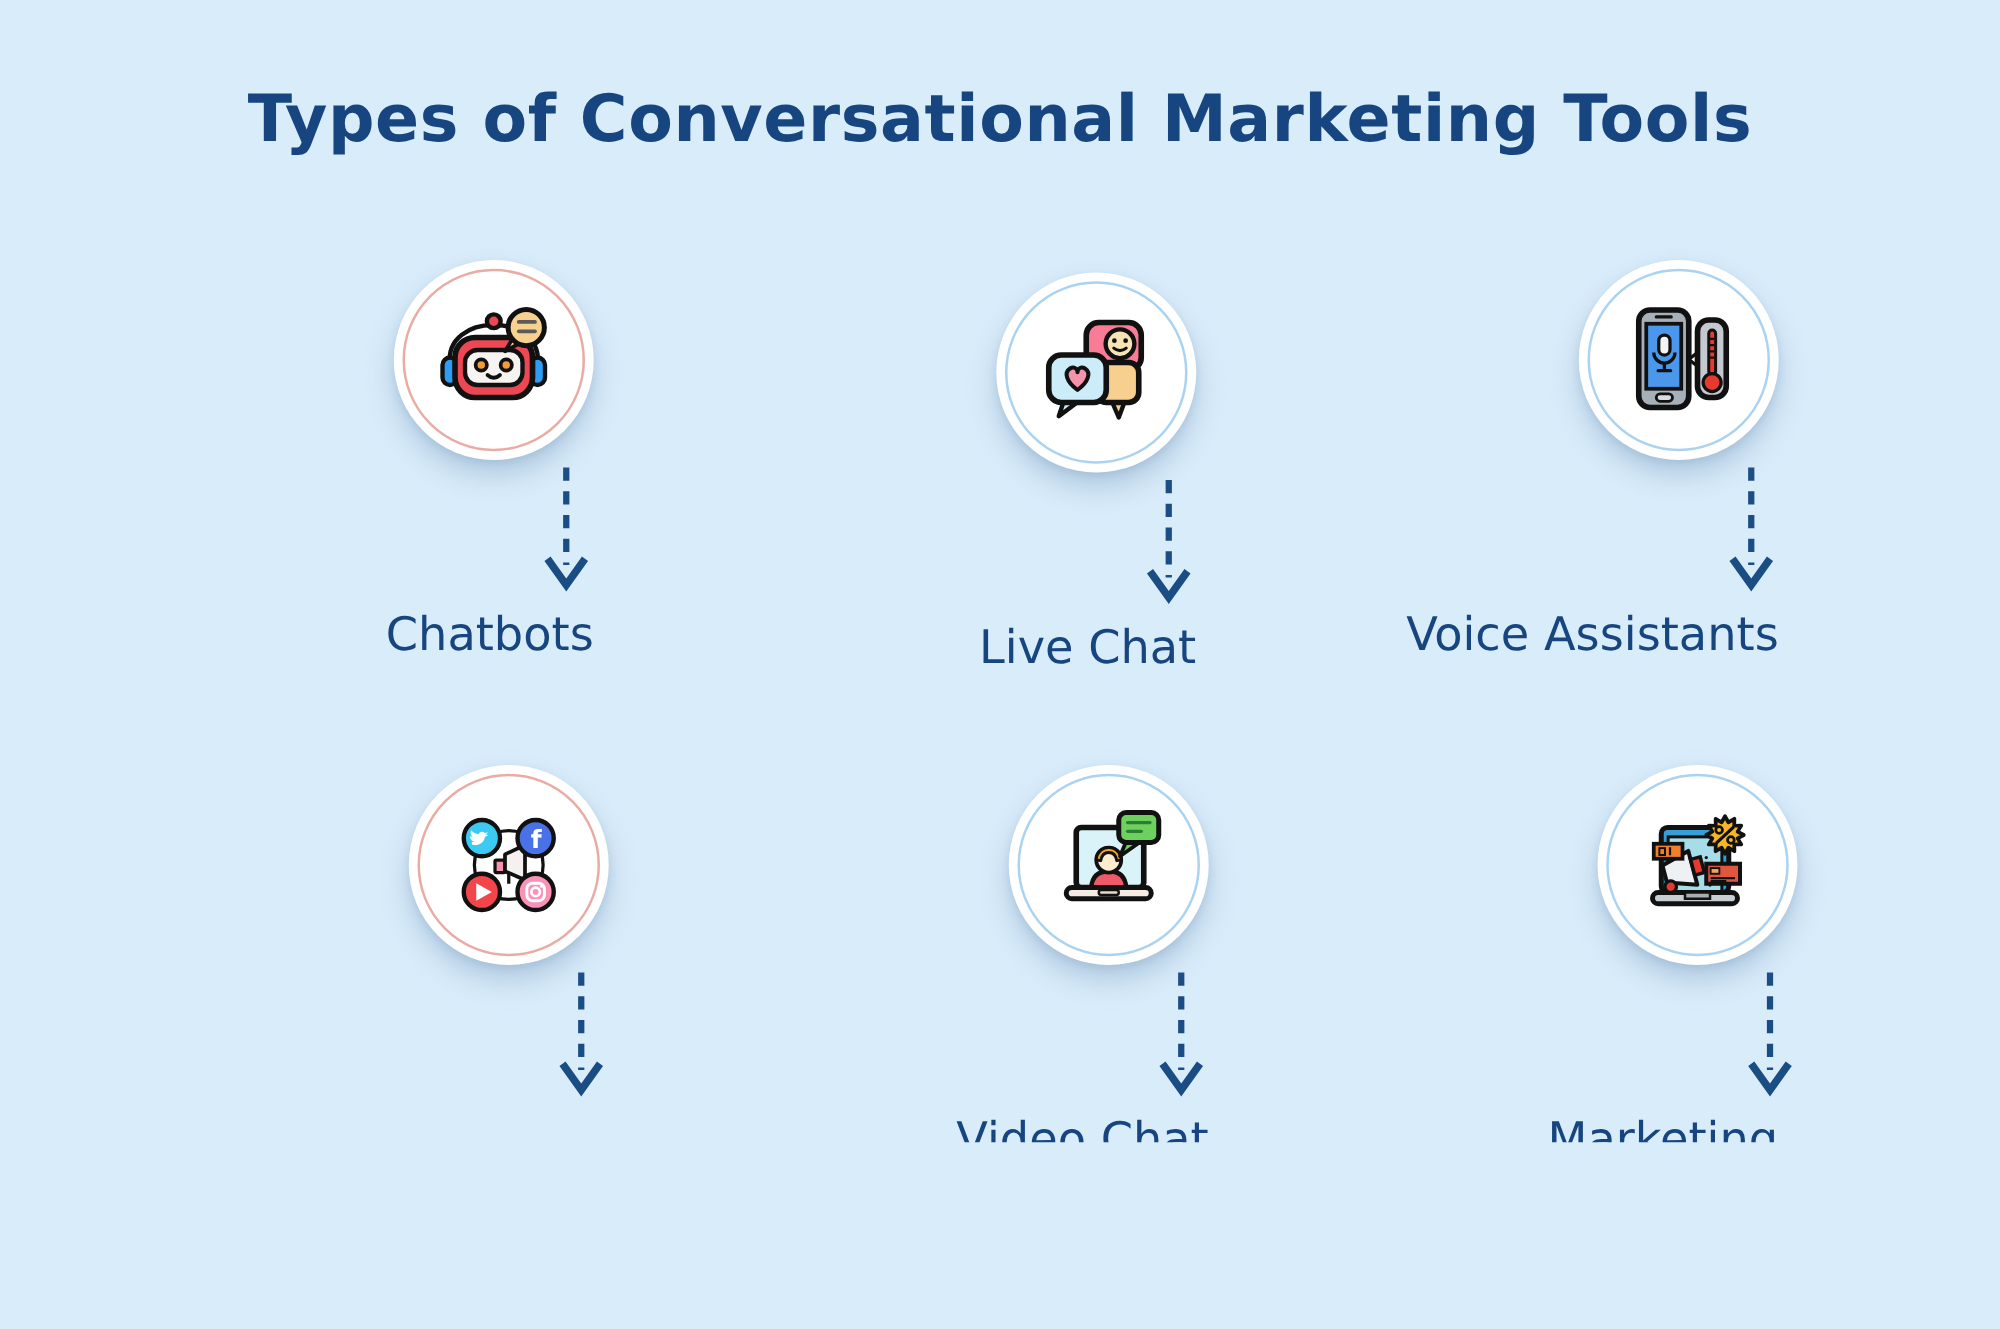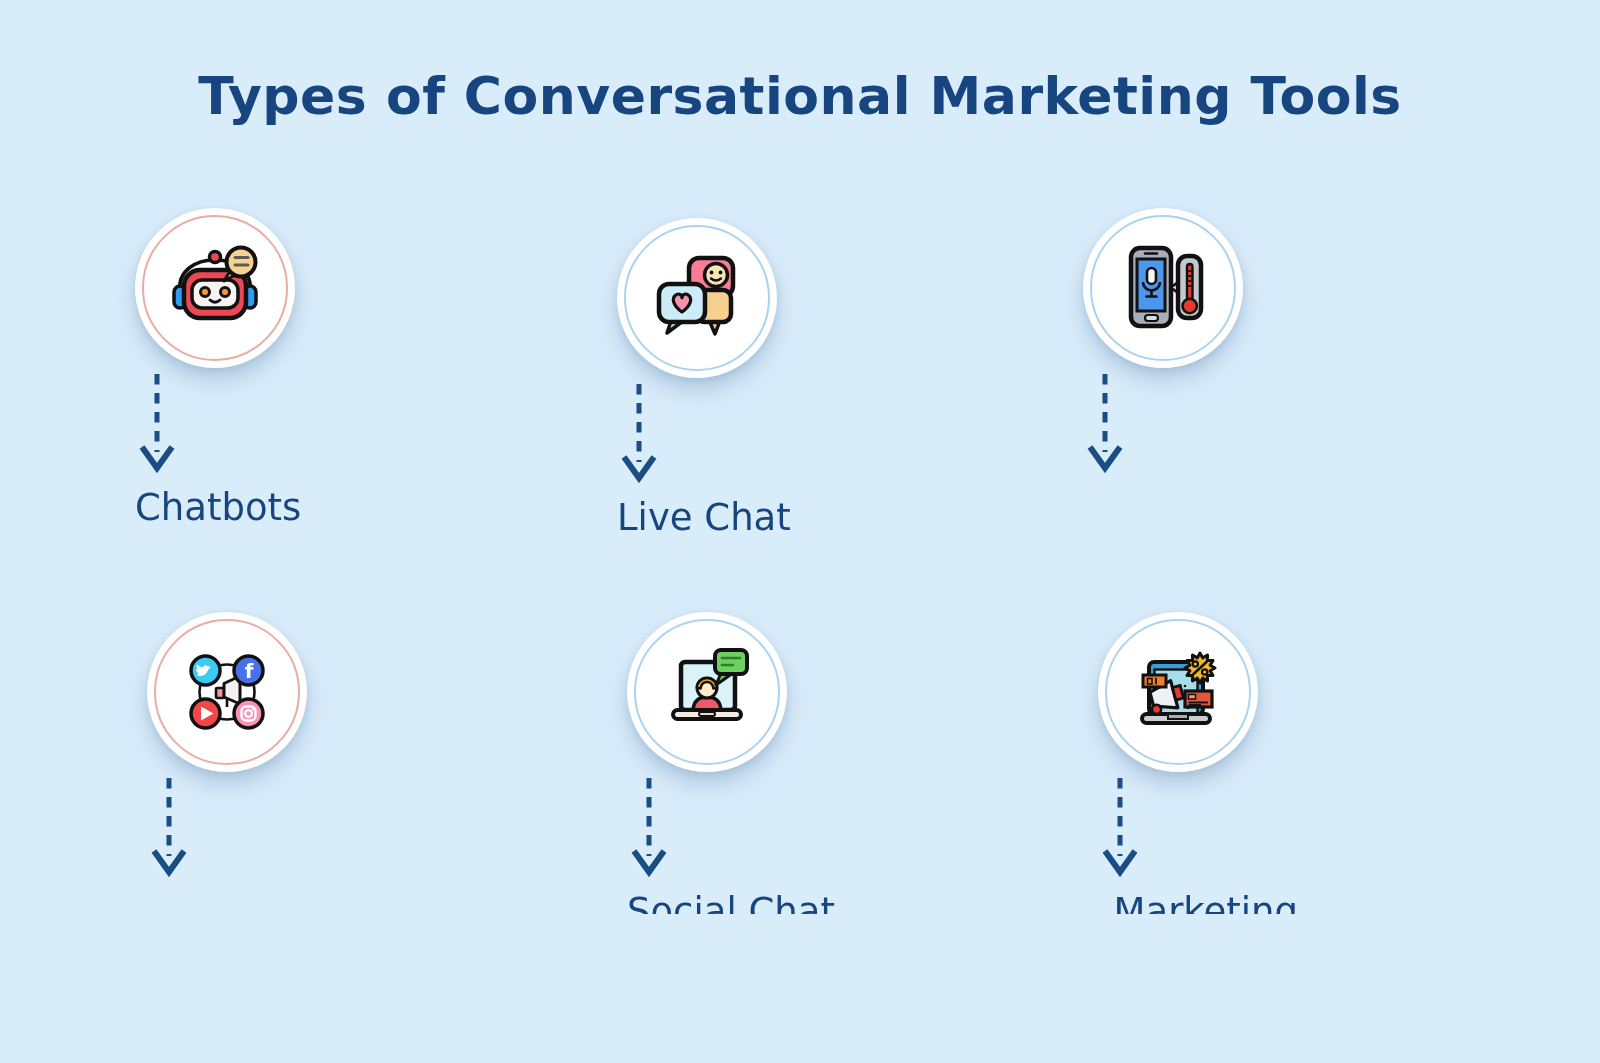--- a/index.html
+++ b/index.html
@@ -6,21 +6,21 @@
   .canvas{
     position:relative;width:1600px;height:914px;overflow:hidden;
     background:var(--bg,#d9ecfa);
     font-family:"DejaVu Sans","Liberation Sans",sans-serif;
   }
   .title{
     position:absolute;top:66px;left:0;width:100%;
     text-align:center;font-size:52px;font-weight:bold;
     color:var(--navy,#17457f);letter-spacing:.5px;
   }
-  .item{position:absolute;width:340px;display:flex;flex-direction:column;align-items:flex-start;}
+  .item{position:absolute;width:340px;display:flex;flex-direction:column;align-items:flex-end;}
   .circle{
     width:160px;height:160px;border-radius:50%;background:#fff;position:relative;
     display:flex;align-items:center;justify-content:center;
     box-shadow:0 12px 22px rgba(126,160,194,.45),0 3px 6px rgba(126,160,194,.25);
   }
   .circle::after{
     content:"";position:absolute;inset:7px;border-radius:50%;
     border:2.5px solid var(--ring,#a9d3f1);pointer-events:none;
   }
   .arrow{margin-top:4px;color:var(--arrow,#1b4d85);}
@@ -110,20 +110,21 @@
         <line x1="73" y1="36" x2="76.5" y2="36" stroke="#111" stroke-width="1.8"></line>
         <line x1="73" y1="41" x2="76.5" y2="41" stroke="#111" stroke-width="1.8"></line>
         <line x1="73" y1="46" x2="76.5" y2="46" stroke="#111" stroke-width="1.8"></line>
         <circle cx="74.7" cy="66" r="7.2" fill="#e63a2e" stroke="#111" stroke-width="2.6"></circle>
       </svg>
     </div>
     <svg class="arrow" width="44" height="106" viewBox="0 0 44 106">
       <line x1="22" y1="2" x2="22" y2="80" stroke="currentColor" stroke-width="5" stroke-dasharray="10.5 8.5"></line>
       <polyline points="7,75 22,96 37,75" fill="none" stroke="currentColor" stroke-width="6"></polyline>
     </svg>
+    <div class="label">Voice Assistants</div>
   </div>
 
   <div class="item" id="item-3" style="--ring: #e9aca4;">
     <div class="circle" style="background: rgb(255, 255, 255);">
       <svg width="96" height="96" viewBox="0 0 96 96">
         <circle cx="48" cy="48" r="27.5" fill="none" stroke="#111" stroke-width="2.6"></circle>
         <line x1="48" y1="53" x2="48" y2="63" stroke="#111" stroke-width="2.6"></line>
         <rect x="37" y="44" width="8" height="10" rx="1" fill="#f592ae" stroke="#111" stroke-width="2.6"></rect>
         <path d="M45,39.5 L61,32 L61,60 L45,53 Z" fill="#f5f1ee" stroke="#111" stroke-width="3" stroke-linejoin="round"></path>
         <g>
@@ -164,21 +165,21 @@
         <line x1="63" y1="14" x2="81" y2="14" stroke="#2e7d32" stroke-width="2.6" stroke-linecap="round"></line>
         <line x1="63" y1="21" x2="74" y2="21" stroke="#2e7d32" stroke-width="2.6" stroke-linecap="round"></line>
         <rect x="14" y="66" width="68" height="9" rx="4.5" fill="#f4ece2" stroke="#111" stroke-width="4"></rect>
         <rect x="40" y="68" width="16" height="4" rx="2" fill="#e6dbc9" stroke="#111" stroke-width="2"></rect>
       </svg>
     </div>
     <svg class="arrow" width="44" height="106" viewBox="0 0 44 106">
       <line x1="22" y1="2" x2="22" y2="80" stroke="currentColor" stroke-width="5" stroke-dasharray="10.5 8.5"></line>
       <polyline points="7,75 22,96 37,75" fill="none" stroke="currentColor" stroke-width="6"></polyline>
     </svg>
-    <div class="label">Social Chat</div>
+    <div class="label">Video Chat</div>
   </div>
 
   <div class="item" id="item-5" style="--ring: #a9d3f1;">
     <div class="circle" style="background: rgb(255, 255, 255);">
       <svg width="96" height="96" viewBox="0 0 96 96">
         <rect x="19" y="18" width="54" height="52" rx="5" fill="#36a0d6" stroke="#111" stroke-width="4"></rect>
         <rect x="24.5" y="25.5" width="43" height="44.5" fill="#a6dde9" stroke="#111" stroke-width="2.4"></rect>
         <rect x="12" y="70" width="68" height="9" rx="4.5" fill="#c9ced3" stroke="#111" stroke-width="4"></rect>
         <rect x="38" y="70" width="20" height="5" fill="#a8adb2" stroke="#111" stroke-width="2"></rect>
         <g transform="rotate(-15 38 54)">

